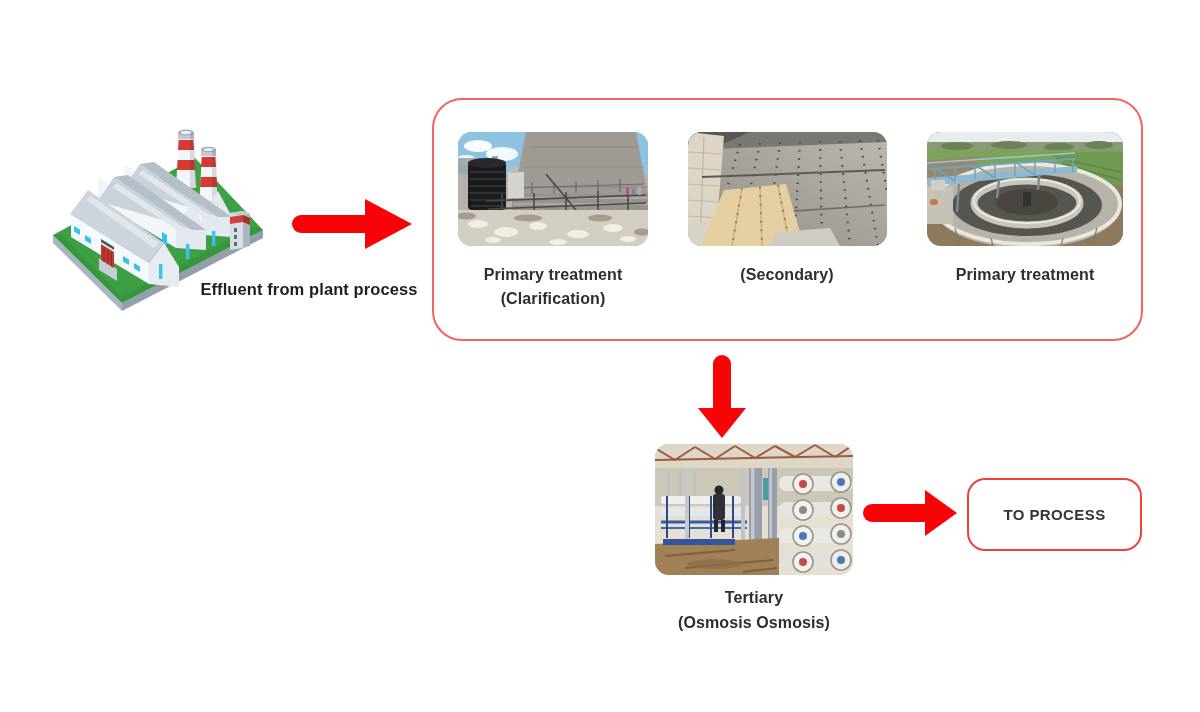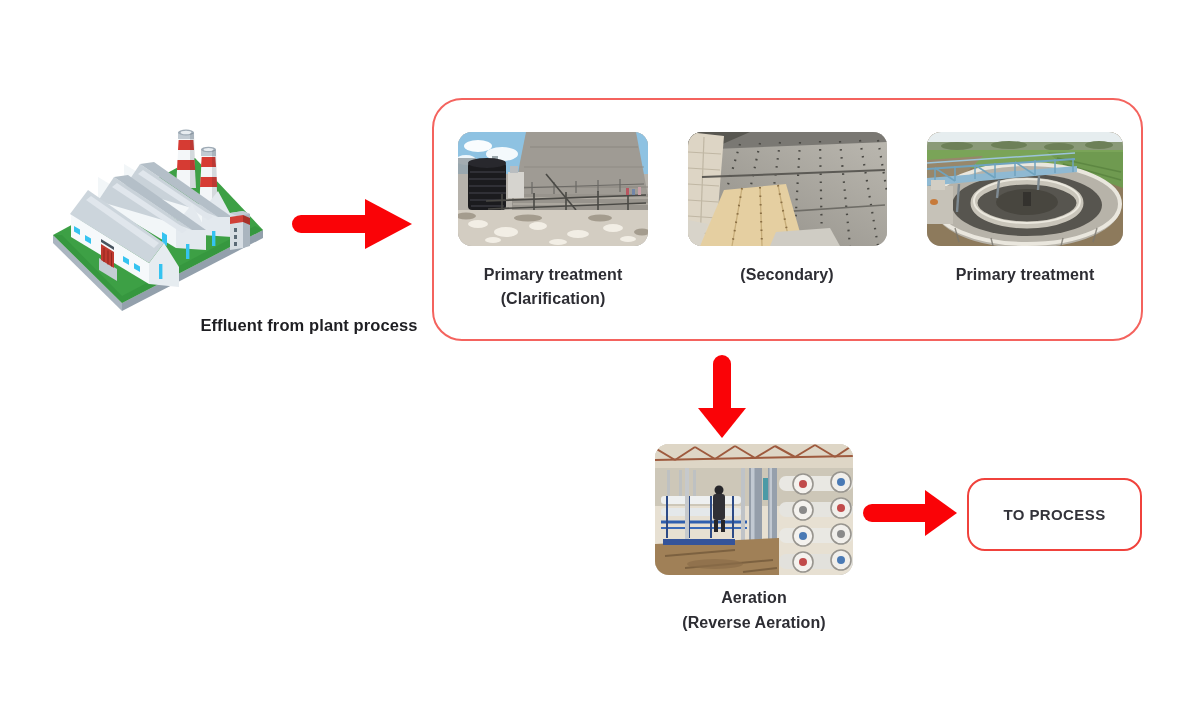--- a/index.html
+++ b/index.html
@@ -6,21 +6,21 @@
   .canvas{
     position:relative;width:1200px;height:712px;background:#ffffff;overflow:hidden;
     font-family:"Liberation Sans",sans-serif;
   }
   .abs{position:absolute;}
   .caption{
     font-weight:700;color:#2d2d33;text-align:center;
     font-size:16px;line-height:24px;letter-spacing:.1px;
   }
   .source-label{
-    font-weight:700;color:#1e1e22;font-size:16.5px;text-align:center;letter-spacing:.1px;margin-top:36px;
+    font-weight:700;color:#1e1e22;font-size:16.5px;text-align:center;letter-spacing:.1px;
   }
   .treatment-box{
     box-sizing:border-box;border:2px solid #f4635e;border-radius:30px;background:#ffffff;
   }
   .photo{border-radius:14px;overflow:hidden;background:#b5b2ab;}
   .photo svg{display:block;width:100%;height:100%;}
   .process-box{
     box-sizing:border-box;border:2px solid #f0423c;border-radius:18px;background:#ffffff;
     display:flex;align-items:center;justify-content:center;
   }
@@ -401,22 +401,22 @@
         <line x1="10" y1="112" x2="80" y2="106"></line>
           <line x1="30" y1="124" x2="118" y2="116"></line>
         <line x1="88" y1="128" x2="122" y2="124"></line>
       </g>
       <ellipse cx="60" cy="120" rx="28" ry="5" fill="#8a6c48" opacity=".7"></ellipse>
       <rect x="8" y="95" width="72" height="6" fill="#35549a"></rect>
     </svg>
   </div>
 
   <div class="abs caption" style="left:644px;top:585px;width:220px;line-height:25px;">
-    <div>Aeration</div>
-    <div>(Reverse Aeration)</div>
+    <div>Tertiary</div>
+    <div>(Osmosis Osmosis)</div>
   </div>
 
   <svg class="abs arrow" style="left:858px;top:486px;" width="104" height="54" viewBox="0 0 104 54">
     <line x1="14" y1="27" x2="67" y2="27" stroke="#fa0307" stroke-width="18" stroke-linecap="round"></line>
     <polygon points="67,4 67,50 99,27" fill="#fa0307"></polygon>
   </svg>
 
   <div class="abs process-box" style="left:967px;top:478px;width:175px;height:73px;">
     <span class="process-label">TO PROCESS</span>
   </div>

